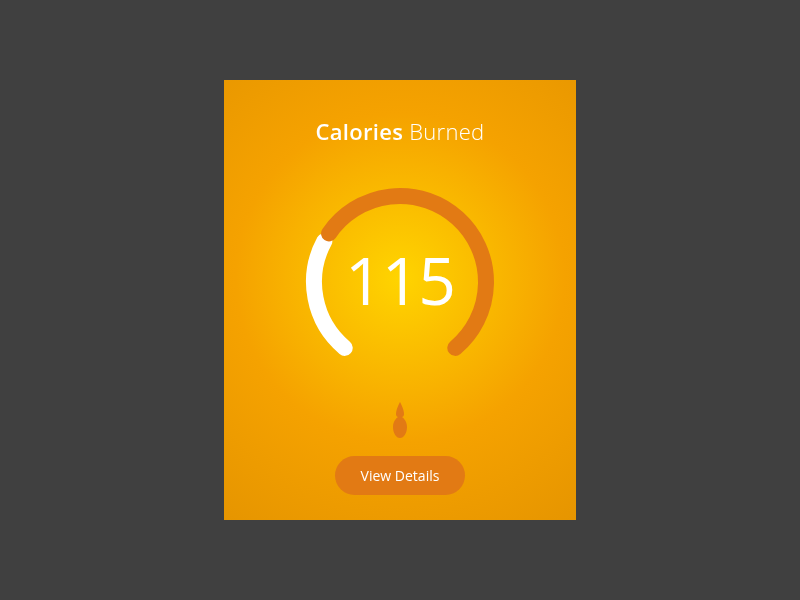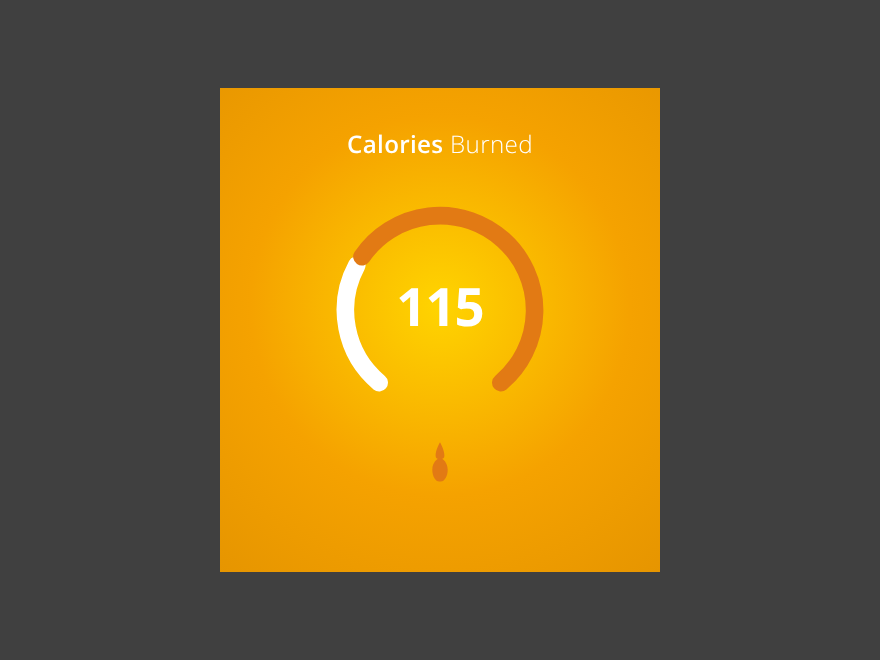--- a/index.html
+++ b/index.html
@@ -5,21 +5,21 @@
   * { margin: 0; padding: 0; box-sizing: border-box; }
   html, body { width: 800px; height: 600px; }
   body {
     background: #404040;
     font-family: -apple-system, BlinkMacSystemFont, "Segoe UI", "Open Sans", sans-serif;
     display: flex;
     align-items: center;
     justify-content: center;
   }
   .card {
-    width: 400px;
+    width: 352px;
     height: 440px;
     background: radial-gradient(circle at 50% 45%, #ffd400 0%, #f5a200 55%, #e69500 100%);
     position: relative;
     display: flex;
     flex-direction: column;
     align-items: center;
     padding-top: 36px;
   }
   .title {
     color: #fff;
@@ -41,22 +41,22 @@
     justify-content: center;
   }
   .gauge-svg {
     position: absolute;
     inset: 0;
     width: 220px;
     height: 220px;
   }
   .value {
     color: #fff;
-    font-size: 48px;
-    font-weight: 700;
+    font-size: 66px;
+    font-weight: 400;
     line-height: 1;
     margin-top: -6px;
     letter-spacing: -1px;
   }
   .goal {
     color: #c95a00;
     font-size: 14px;
     font-weight: 400;
     margin-top: 6px;
   }
@@ -100,14 +100,15 @@
     </svg>
 
     <div class="value">115</div>
 
   </div>
 
   <svg class="flame" viewBox="0 0 30 36">
     <path fill="#e27a14" d="M15 0 C15 0 19 7 19 12 C19 14 18 15 17 15 C17 15 22 18 22 25 C22 31 19 36 15 36 C11 36 8 31 8 25 C8 18 13 15 13 15 C12 15 11 14 11 12 C11 7 15 0 15 0 Z"></path>
   </svg>
 
+  <button class="btn">View Details</button>
 
 </div>
 
 </body></html>

